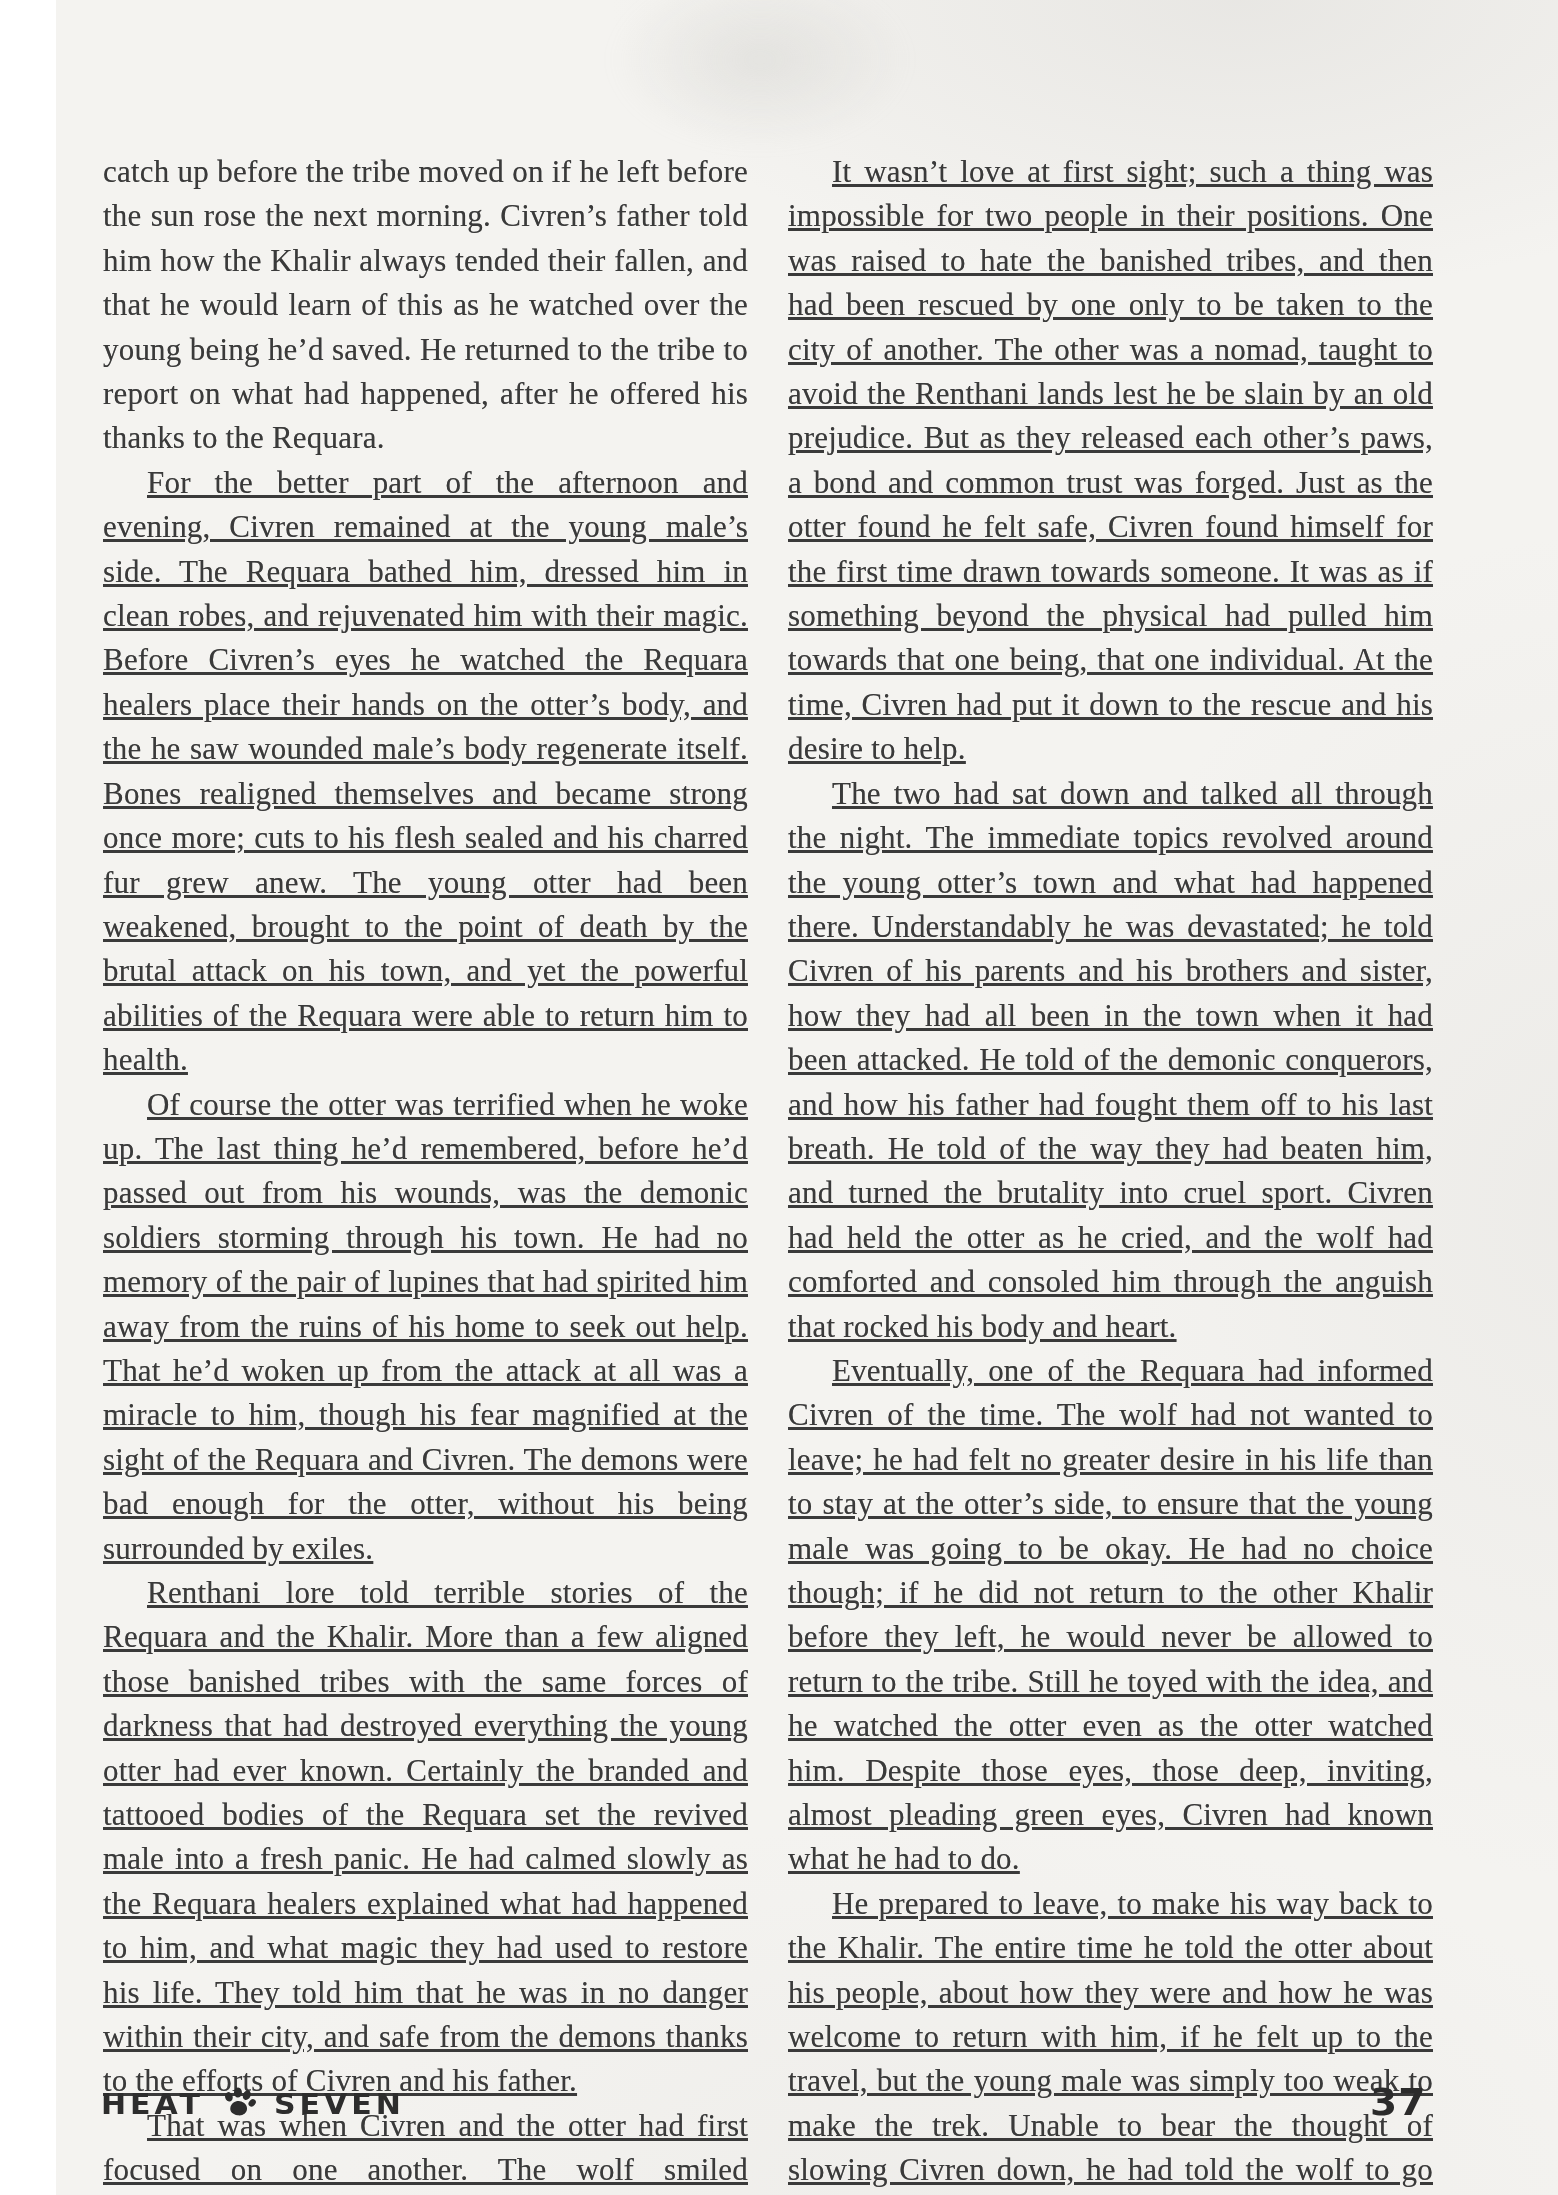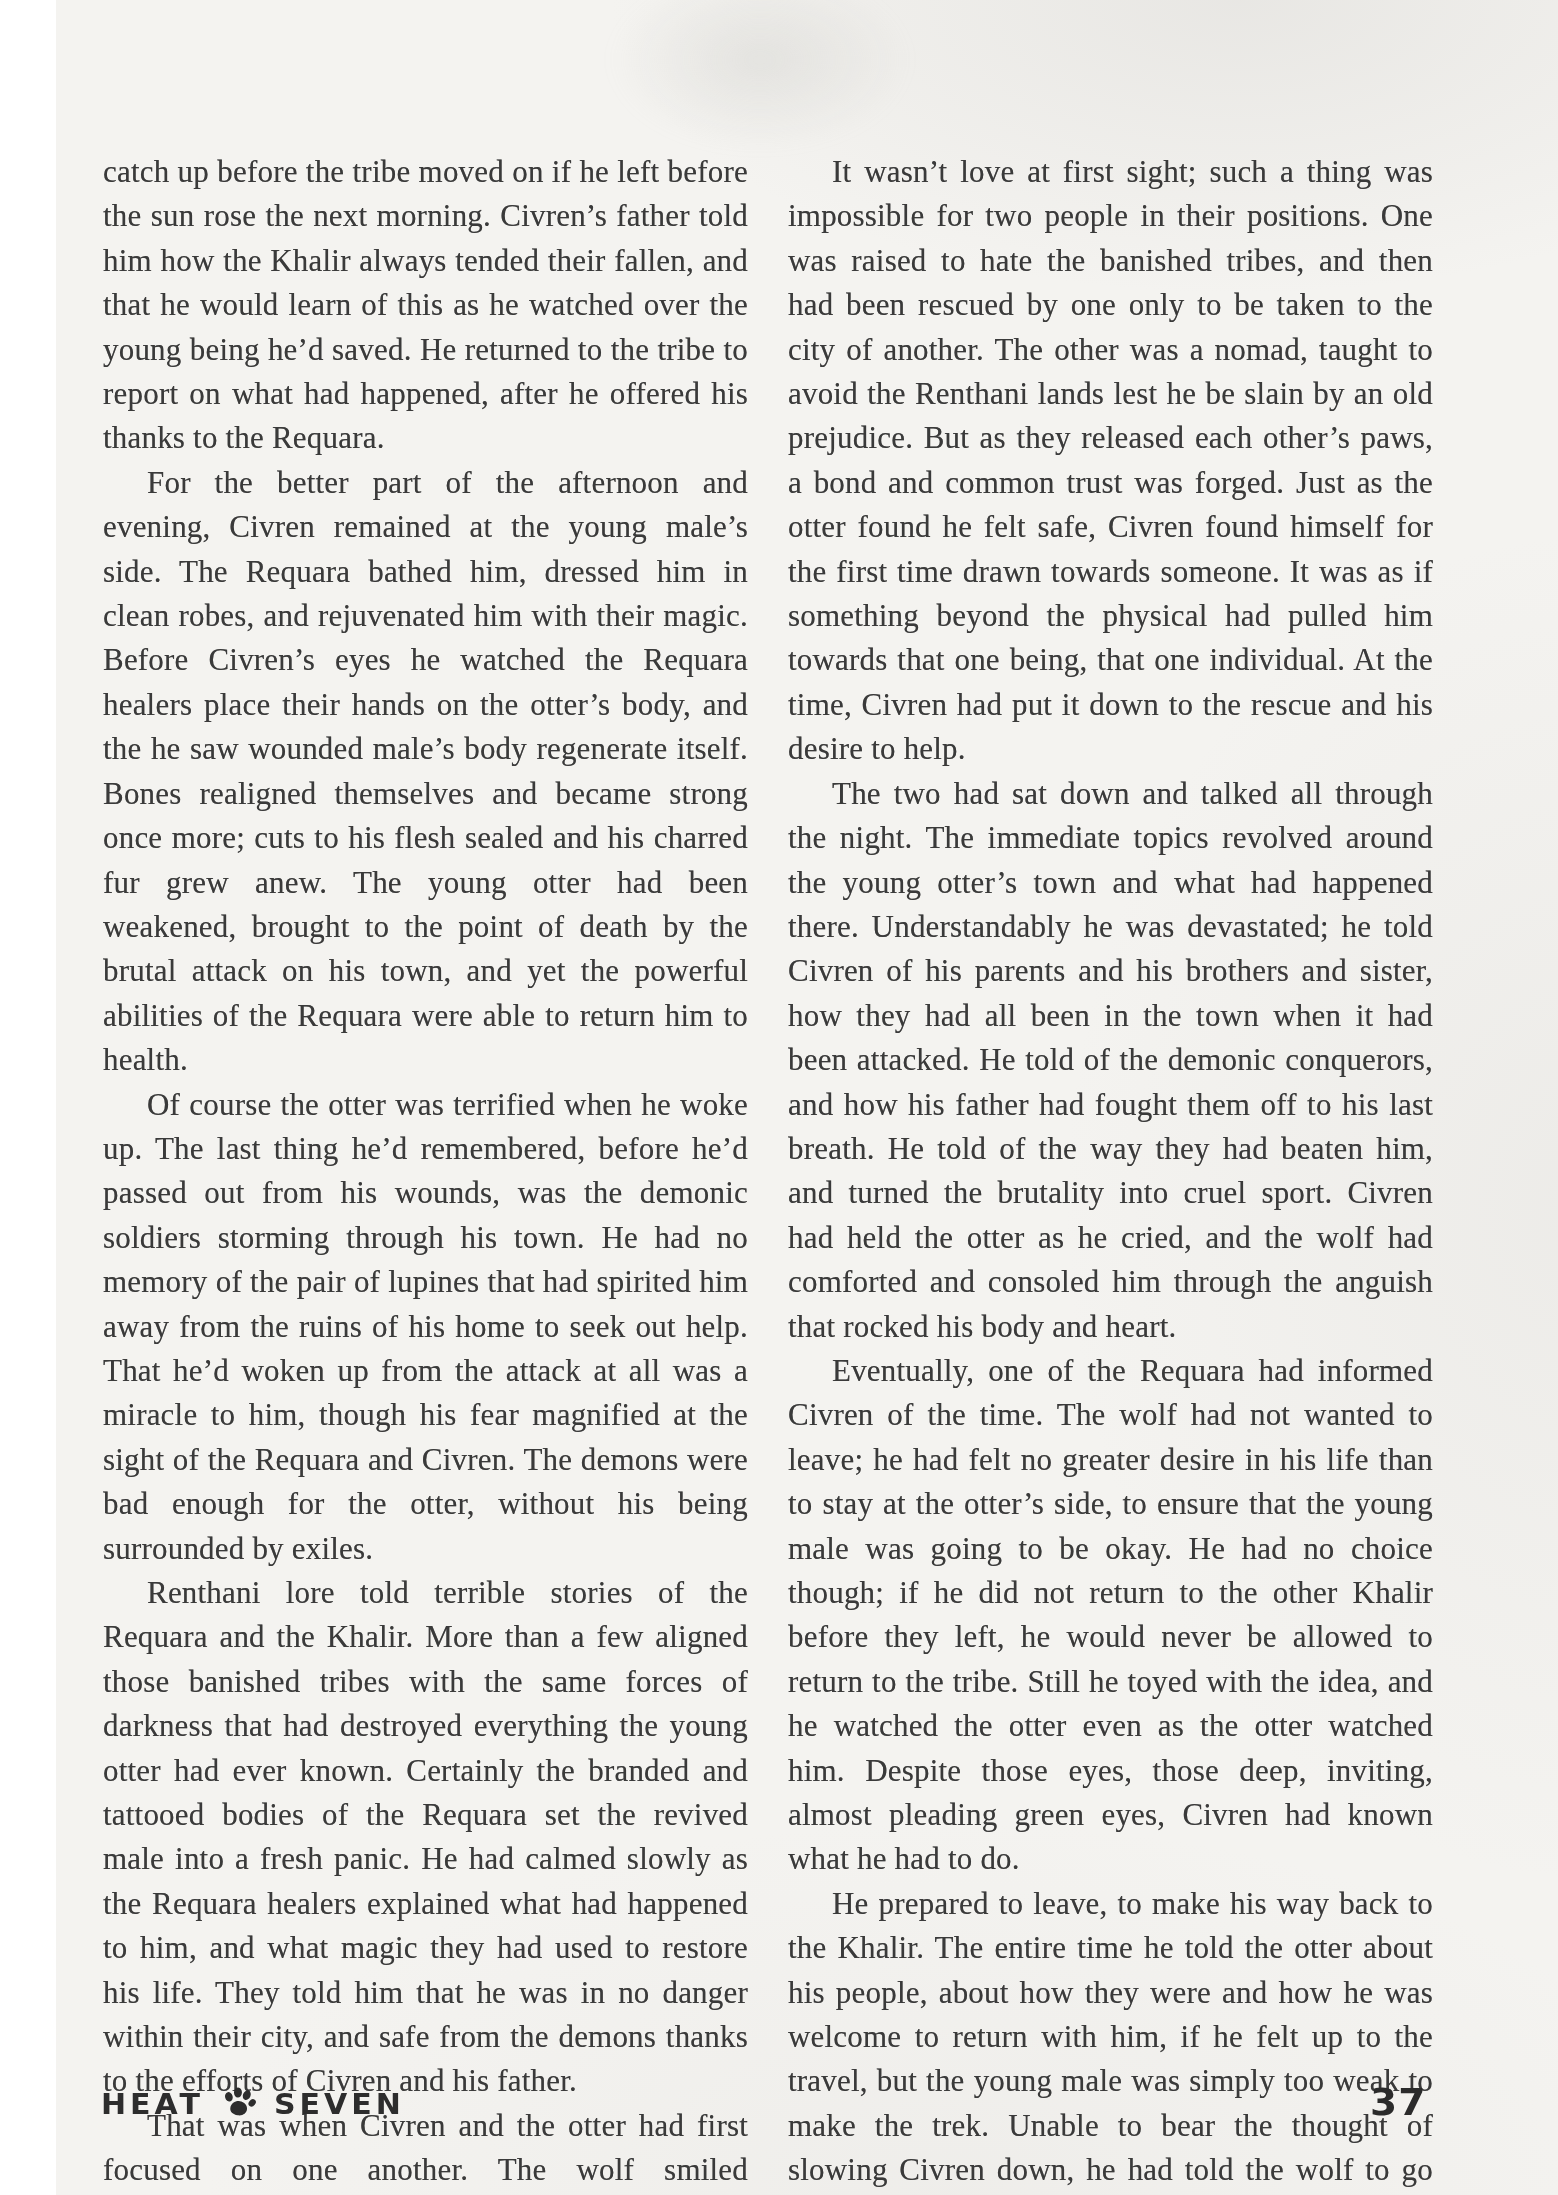--- a/index.html
+++ b/index.html
@@ -44,21 +44,21 @@
     font-size: 31px;
     line-height: 44.4px;
     color: #3a3a3a;
     text-align: justify;
     letter-spacing: 0.2px;
     text-shadow: 0 0 0.5px rgba(58,58,58,0.55);
   }
   .col-left  { left: 103px; }
   .col-right { left: 788px; }
   .column p { margin: 0; }
-  .column p.indent { text-indent: 44px; }
+  .column p.indent { text-indent: 44px; text-decoration: underline; }
 
   .footer-logo {
     position: absolute;
     left: 101px; top: 2086px;
     display: flex;
     align-items: center;
     gap: 16px;
     font-family: "DejaVu Sans", "Liberation Sans", sans-serif;
     font-weight: bold;
     font-size: 30px;

